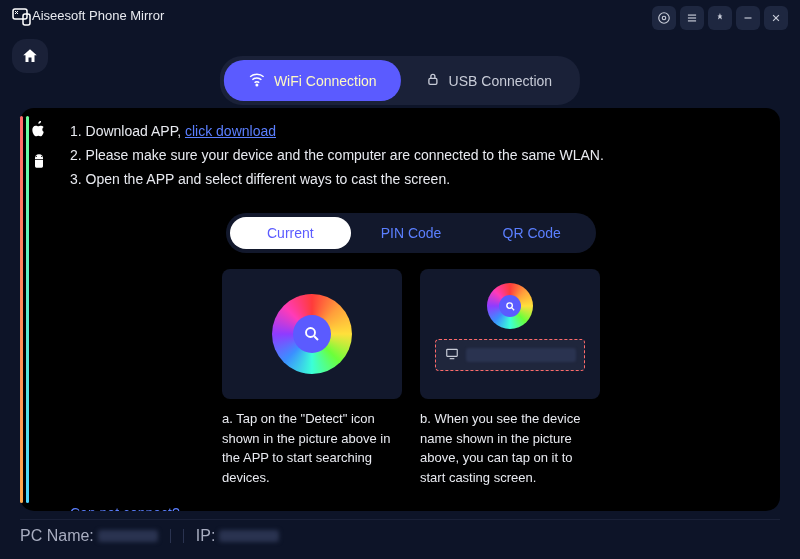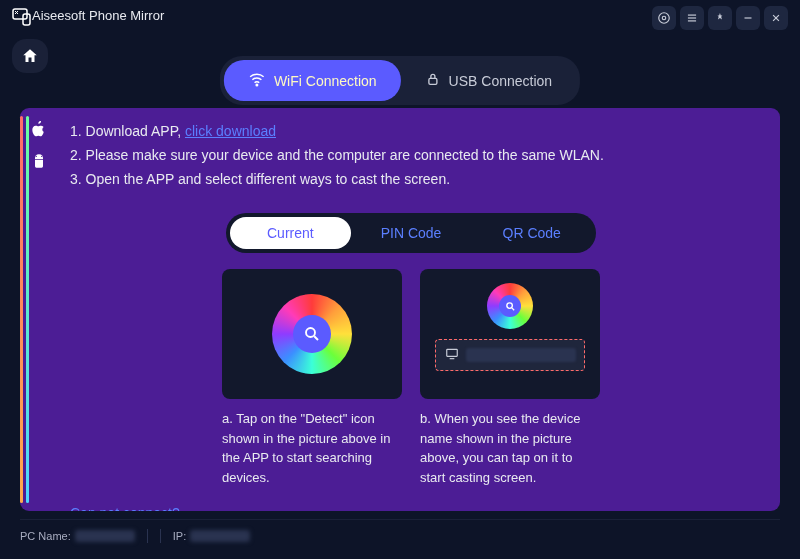--- a/index.html
+++ b/index.html
@@ -9,21 +9,21 @@
 .titlebar-title{font-size:13px;color:#e8eaf0}
 .titlebar-right{margin-left:auto;display:flex;gap:4px}
 .titlebar-btn{width:24px;height:24px;border-radius:6px;background:#1e2740;display:flex;align-items:center;justify-content:center;cursor:pointer;color:#c8ccd8}
 .titlebar-btn svg{width:14px;height:14px}
 .home-row{height:40px;display:flex;align-items:center;padding:0 12px}
 .home-btn{width:36px;height:34px;border-radius:14px;background:#1a2138;display:flex;align-items:center;justify-content:center;cursor:pointer}
 .tabs-wrap{position:absolute;left:50%;transform:translateX(-50%);top:56px;display:flex;background:#1a2138;border-radius:22px;padding:4px}
 .conn-tab{padding:10px 24px;border-radius:20px;display:flex;align-items:center;gap:8px;cursor:pointer;font-size:14px}
 .conn-tab.active{background:#5b5bff;color:#fef9c3}
 .conn-tab:not(.active){color:#c8ccd8}
-.main-panel{position:absolute;left:20px;right:20px;top:108px;bottom:48px;background:#4c1d95;border-radius:9px;display:flex}
+.main-panel{position:absolute;left:20px;right:20px;top:108px;bottom:48px;background:#000000;border-radius:14px;display:flex}
 .os-rail{width:30px;display:flex;flex-direction:column;align-items:center;padding-top:10px;gap:10px;position:relative}
 .rail-line{position:absolute;left:0;top:8px;bottom:8px;width:3px;background:linear-gradient(180deg,#ff6b6b,#ffa94d);border-radius:2px}
 .rail-line2{position:absolute;left:6px;top:8px;bottom:8px;width:3px;background:linear-gradient(180deg,#6bff9e,#4dd5ff);border-radius:2px}
 .os-icon{width:22px;height:22px;display:flex;align-items:center;justify-content:center;color:#fff;margin-left:8px}
 .content{flex:1;padding:12px 28px 12px 20px;overflow:auto}
 .step-list{list-style:none;font-size:14px;line-height:1.7;color:#e8eaf0}
 .step-list .link{color:#5b7fff;text-decoration:underline;cursor:pointer}
 .subtabs{margin:22px auto 16px;width:370px;background:#12182c;border-radius:20px;padding:4px;display:flex}
 .subtab{flex:1;text-align:center;padding:8px 0;border-radius:18px;cursor:pointer;font-size:14px}
 .subtab.active{background:#fff;color:#5b5bff}
@@ -34,21 +34,21 @@
 .spectrum{width:80px;height:80px;border-radius:50%;background:conic-gradient(#ff3b3b,#ff9f3b,#ffe03b,#6bff3b,#3bffd8,#3b8fff,#8f3bff,#ff3bb8,#ff3b3b);display:flex;align-items:center;justify-content:center;position:relative}
 .spectrum::before{content:"";position:absolute;inset:8px;border-radius:50%;background:radial-gradient(circle,#1a2138 35%,transparent 36%)}
 .search-bubble{width:38px;height:38px;border-radius:50%;background:#5b5bff;display:flex;align-items:center;justify-content:center;z-index:1}
 .spectrum.small{width:46px;height:46px}
 .spectrum.small::before{inset:5px}
 .spectrum.small .search-bubble{width:22px;height:22px}
 .device-box{margin-top:10px;width:150px;height:32px;border:1px dashed #ff6b6b;border-radius:4px;display:flex;align-items:center;gap:6px;padding:0 8px;background:rgba(40,48,72,.6)}
 .device-box .blur{flex:1;height:14px;background:#2a3350;filter:blur(1px);border-radius:3px}
 .card-text{margin-top:10px;font-size:13px;line-height:1.5;color:#e8eaf0}
 .help-link{margin-top:18px;color:#5b7fff;font-size:14px;cursor:pointer;display:inline-block}
-.statusbar{position:absolute;left:20px;right:20px;bottom:14px;height:26px;display:flex;align-items:center;gap:12px;font-size:11px;color:#a8adc0;border-top:1px solid #1a2138;padding-top:6px}
+.statusbar{position:absolute;left:20px;right:20px;bottom:14px;height:26px;display:flex;align-items:center;gap:12px;font-size:16px;color:#a8adc0;border-top:1px solid #1a2138;padding-top:6px}
 .status-item{display:flex;align-items:center;gap:4px}
 .status-blur{width:60px;height:12px;background:#2a3350;filter:blur(2px);border-radius:3px}
 .sep{width:1px;height:14px;background:#2a3350}
 </style>
 </head>
 <body>
 
 <div class="titlebar">
   <div class="titlebar-left">
     <span>

